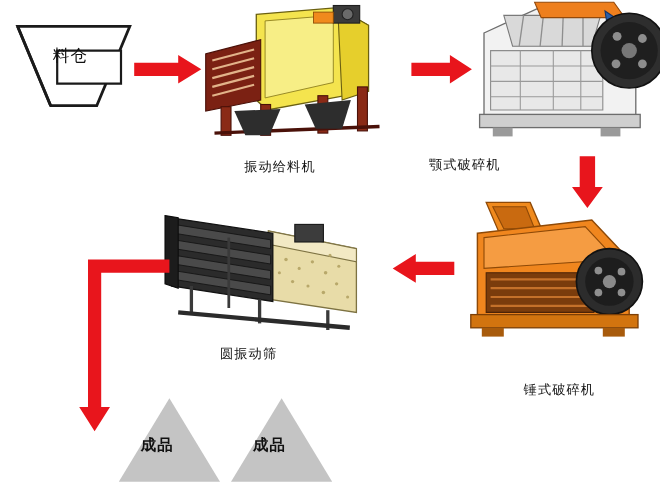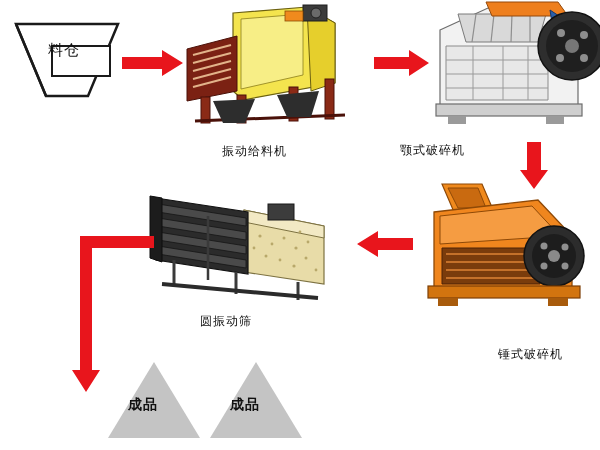--- a/index.html
+++ b/index.html
@@ -138,21 +138,21 @@
       <circle cx="133" cy="33" r="4" fill="#8d8d8d"></circle>
       <circle cx="156" cy="35" r="4" fill="#8d8d8d"></circle>
       <circle cx="132" cy="58" r="4" fill="#8d8d8d"></circle>
       <circle cx="156" cy="58" r="4" fill="#8d8d8d"></circle>
 
       <rect x="8" y="104" width="146" height="12" fill="#cfcfcf" stroke="#6d6d6d" stroke-width="1.2"></rect>
       <rect x="20" y="116" width="18" height="8" fill="#9a9a9a"></rect>
       <rect x="118" y="116" width="18" height="8" fill="#9a9a9a"></rect>
     </svg>
   </div>
-  <div class="label" style="left:400px; top:142px;">颚式破碎机</div>
+  <div class="label" style="left:390px; top:142px;">颚式破碎机</div>
 
   <div class="arrow" style="left:520px; top:142px;">
     <svg width="28" height="48" viewBox="0 0 28 48">
       <path d="M7 0 L21 0 L21 28 L28 28 L14 47 L0 28 L7 28 Z" fill="#e8151c"></path>
     </svg>
   </div>
 
   <div class="node" style="left:420px; top:178px;">
     <svg width="172" height="132" viewBox="0 0 172 132">
 
@@ -177,21 +177,21 @@
       <circle cx="124" cy="68" r="3.5" fill="#8f8f8f"></circle>
       <circle cx="145" cy="69" r="3.5" fill="#8f8f8f"></circle>
       <circle cx="124" cy="88" r="3.5" fill="#8f8f8f"></circle>
       <circle cx="145" cy="88" r="3.5" fill="#8f8f8f"></circle>
 
       <rect x="8" y="108" width="152" height="12" fill="#d2740f" stroke="#7d3f06" stroke-width="1.2"></rect>
       <rect x="18" y="120" width="20" height="8" fill="#a85b0c"></rect>
       <rect x="128" y="120" width="20" height="8" fill="#a85b0c"></rect>
     </svg>
   </div>
-  <div class="label" style="left:498px; top:346px;font-family:Liberation Mono, monospace;">锤式破碎机</div>
+  <div class="label" style="left:476px; top:346px;font-family:Liberation Mono, monospace;">锤式破碎机</div>
 
   <div class="arrow" style="left:357px; top:231px;">
     <svg width="56" height="26" viewBox="0 0 56 26">
       <path d="M56 7 L21 7 L21 0 L0 13 L21 26 L21 19 L56 19 Z" fill="#e8151c"></path>
     </svg>
   </div>
 
   <div class="node" style="left:148px; top:188px;">
     <svg width="190" height="118" viewBox="0 0 190 118">
 

